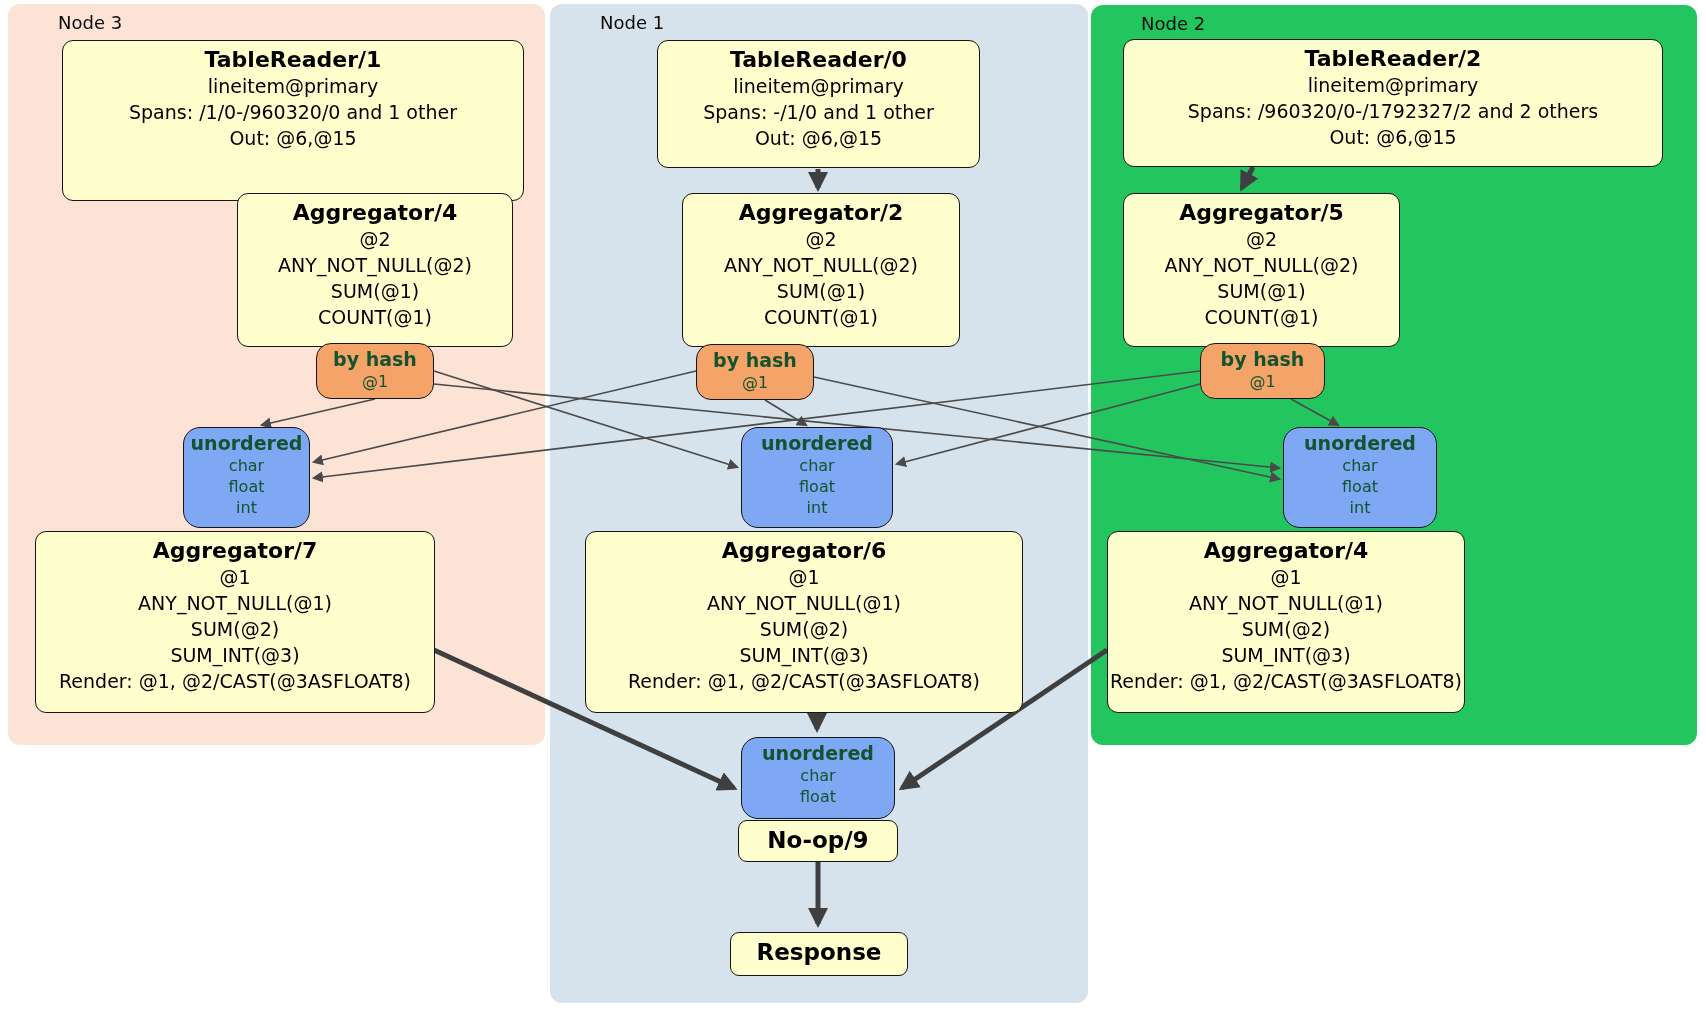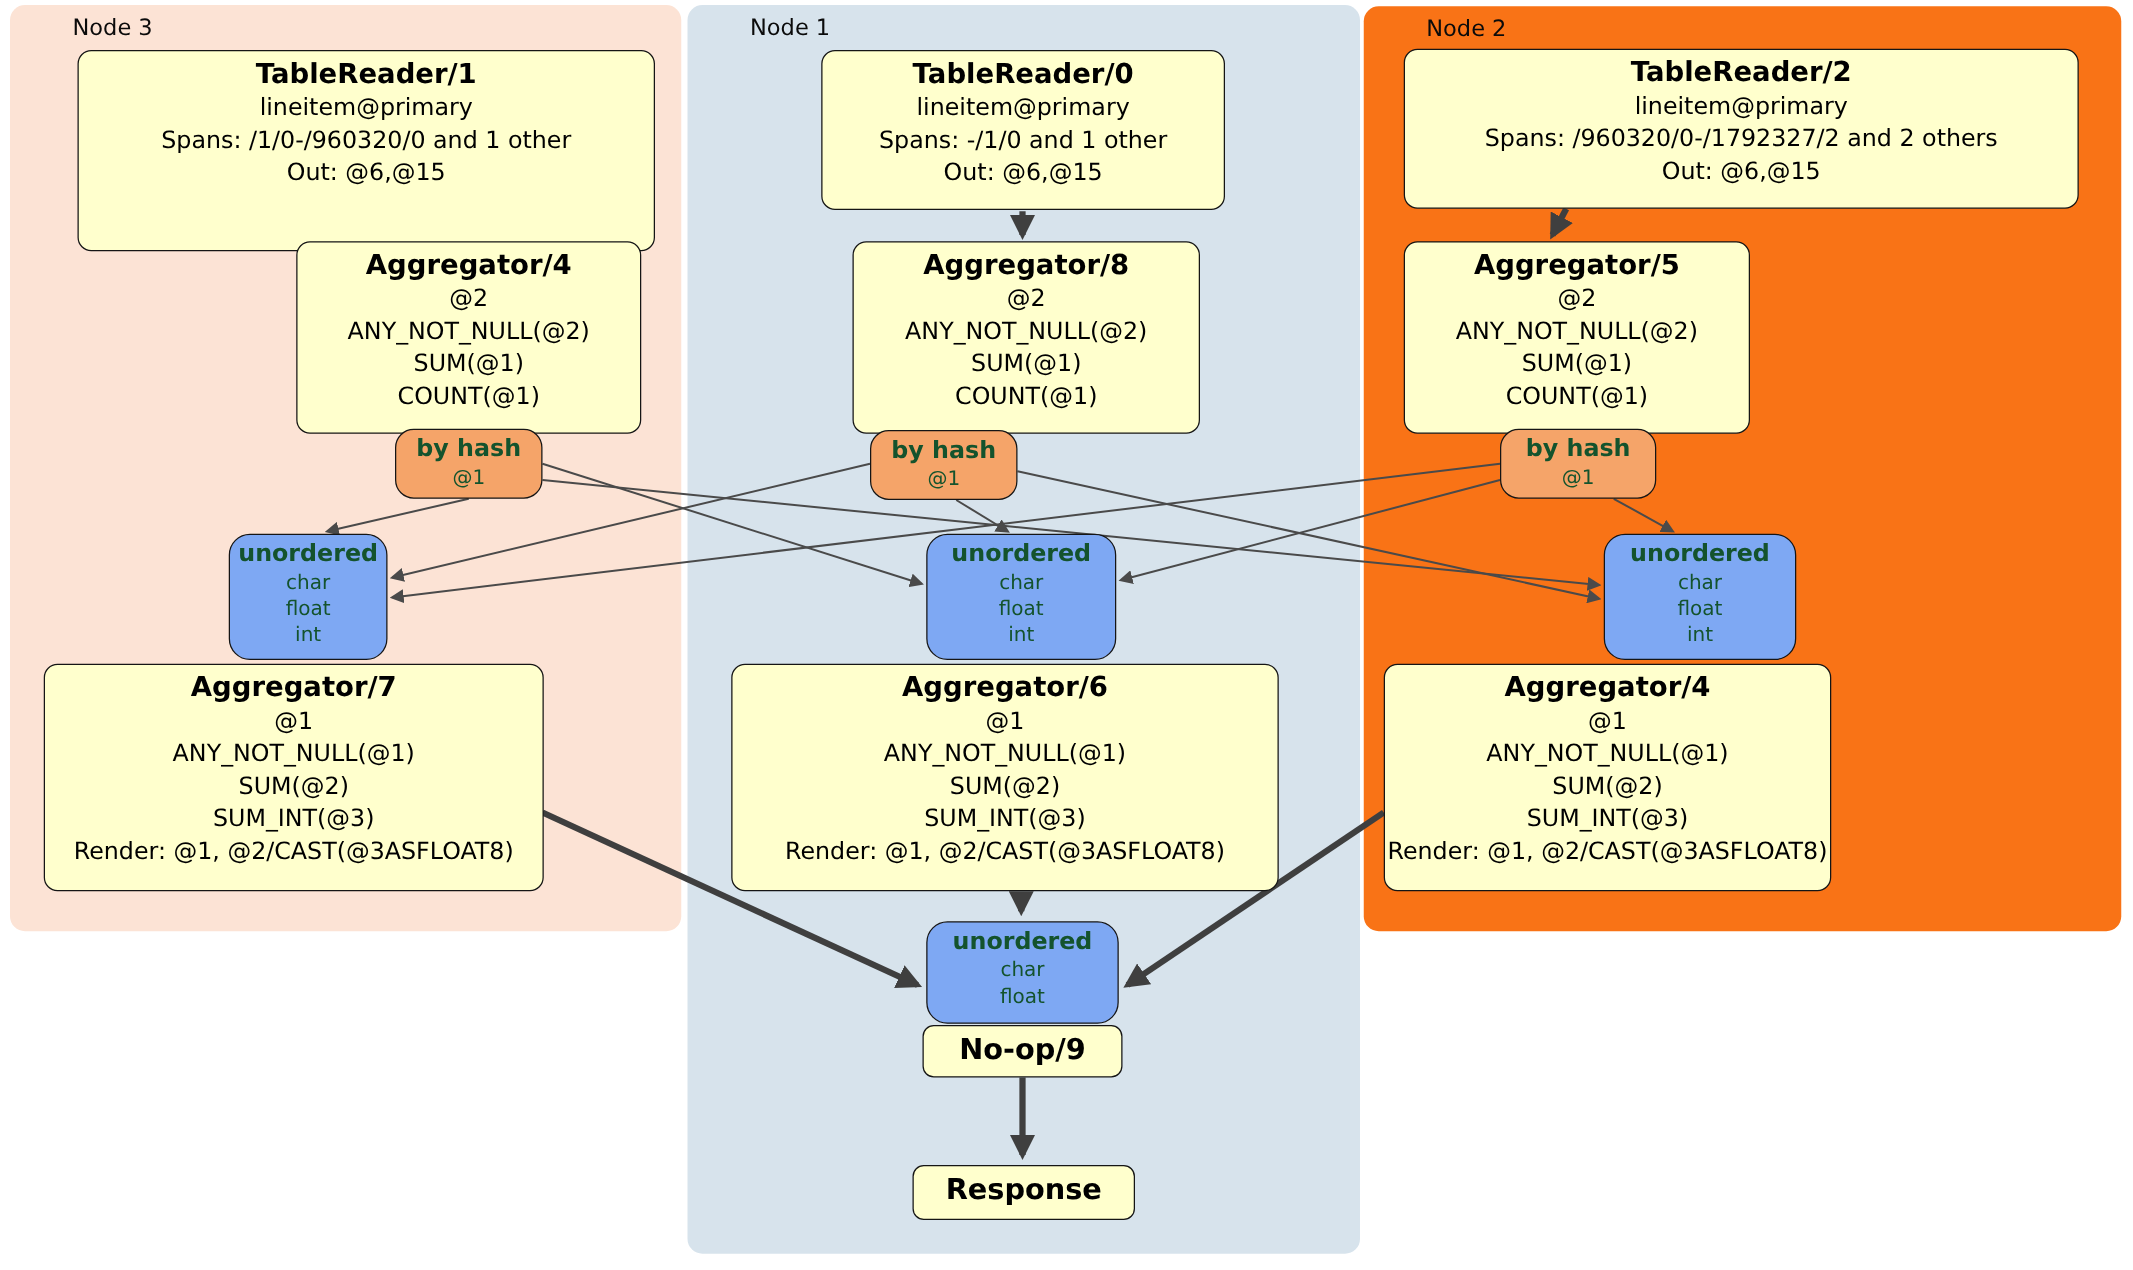--- a/index.html
+++ b/index.html
@@ -24,21 +24,21 @@
 <body>
 
 <div id="canvas">
 
   <div class="region" style="left:8px;top:4px;width:537px;height:741px;background:#fce3d5;">
     <div class="region-label">Node 3</div>
   </div>
   <div class="region" style="left:550px;top:4px;width:538px;height:999px;background:#d7e3ec;">
     <div class="region-label">Node 1</div>
   </div>
-  <div class="region" style="left:1091px;top:5px;width:606px;height:740px;background:#f97316;">
+  <div class="region" style="left:1091px;top:5px;width:606px;height:740px;background:#22c55e;">
     <div class="region-label">Node 2</div>
   </div>
 
   <svg id="edges" width="1706" height="1016" viewBox="0 0 1706 1016">
     <defs>
       <marker id="arrowBig" viewBox="0 0 10 10" refX="8" refY="5" markerWidth="4" markerHeight="4" orient="auto-start-reverse">
         <path d="M0,0 L10,5 L0,10 z" fill="#3f3f3f"></path>
       </marker>
       <marker id="arrowSmall" viewBox="0 0 10 10" refX="8" refY="5" markerWidth="7" markerHeight="7" orient="auto-start-reverse">
         <path d="M0,0 L10,5 L0,10 z" fill="#4a4a4a"></path>
@@ -88,21 +88,21 @@
   </div>
 
   <div class="pbox" style="left:237px;top:193px;width:276px;height:154px;">
     <div class="title">Aggregator/4</div>
     <div class="line">@2</div>
     <div class="line">ANY_NOT_NULL(@2)</div>
     <div class="line">SUM(@1)</div>
     <div class="line">COUNT(@1)</div>
   </div>
   <div class="pbox" style="left:682px;top:193px;width:278px;height:154px;">
-    <div class="title">Aggregator/8</div>
+    <div class="title">Aggregator/2</div>
     <div class="line">@2</div>
     <div class="line">ANY_NOT_NULL(@2)</div>
     <div class="line">SUM(@1)</div>
     <div class="line">COUNT(@1)</div>
   </div>
   <div class="pbox" style="left:1123px;top:193px;width:277px;height:154px;">
     <div class="title">Aggregator/5</div>
     <div class="line">@2</div>
     <div class="line">ANY_NOT_NULL(@2)</div>
     <div class="line">SUM(@1)</div>

